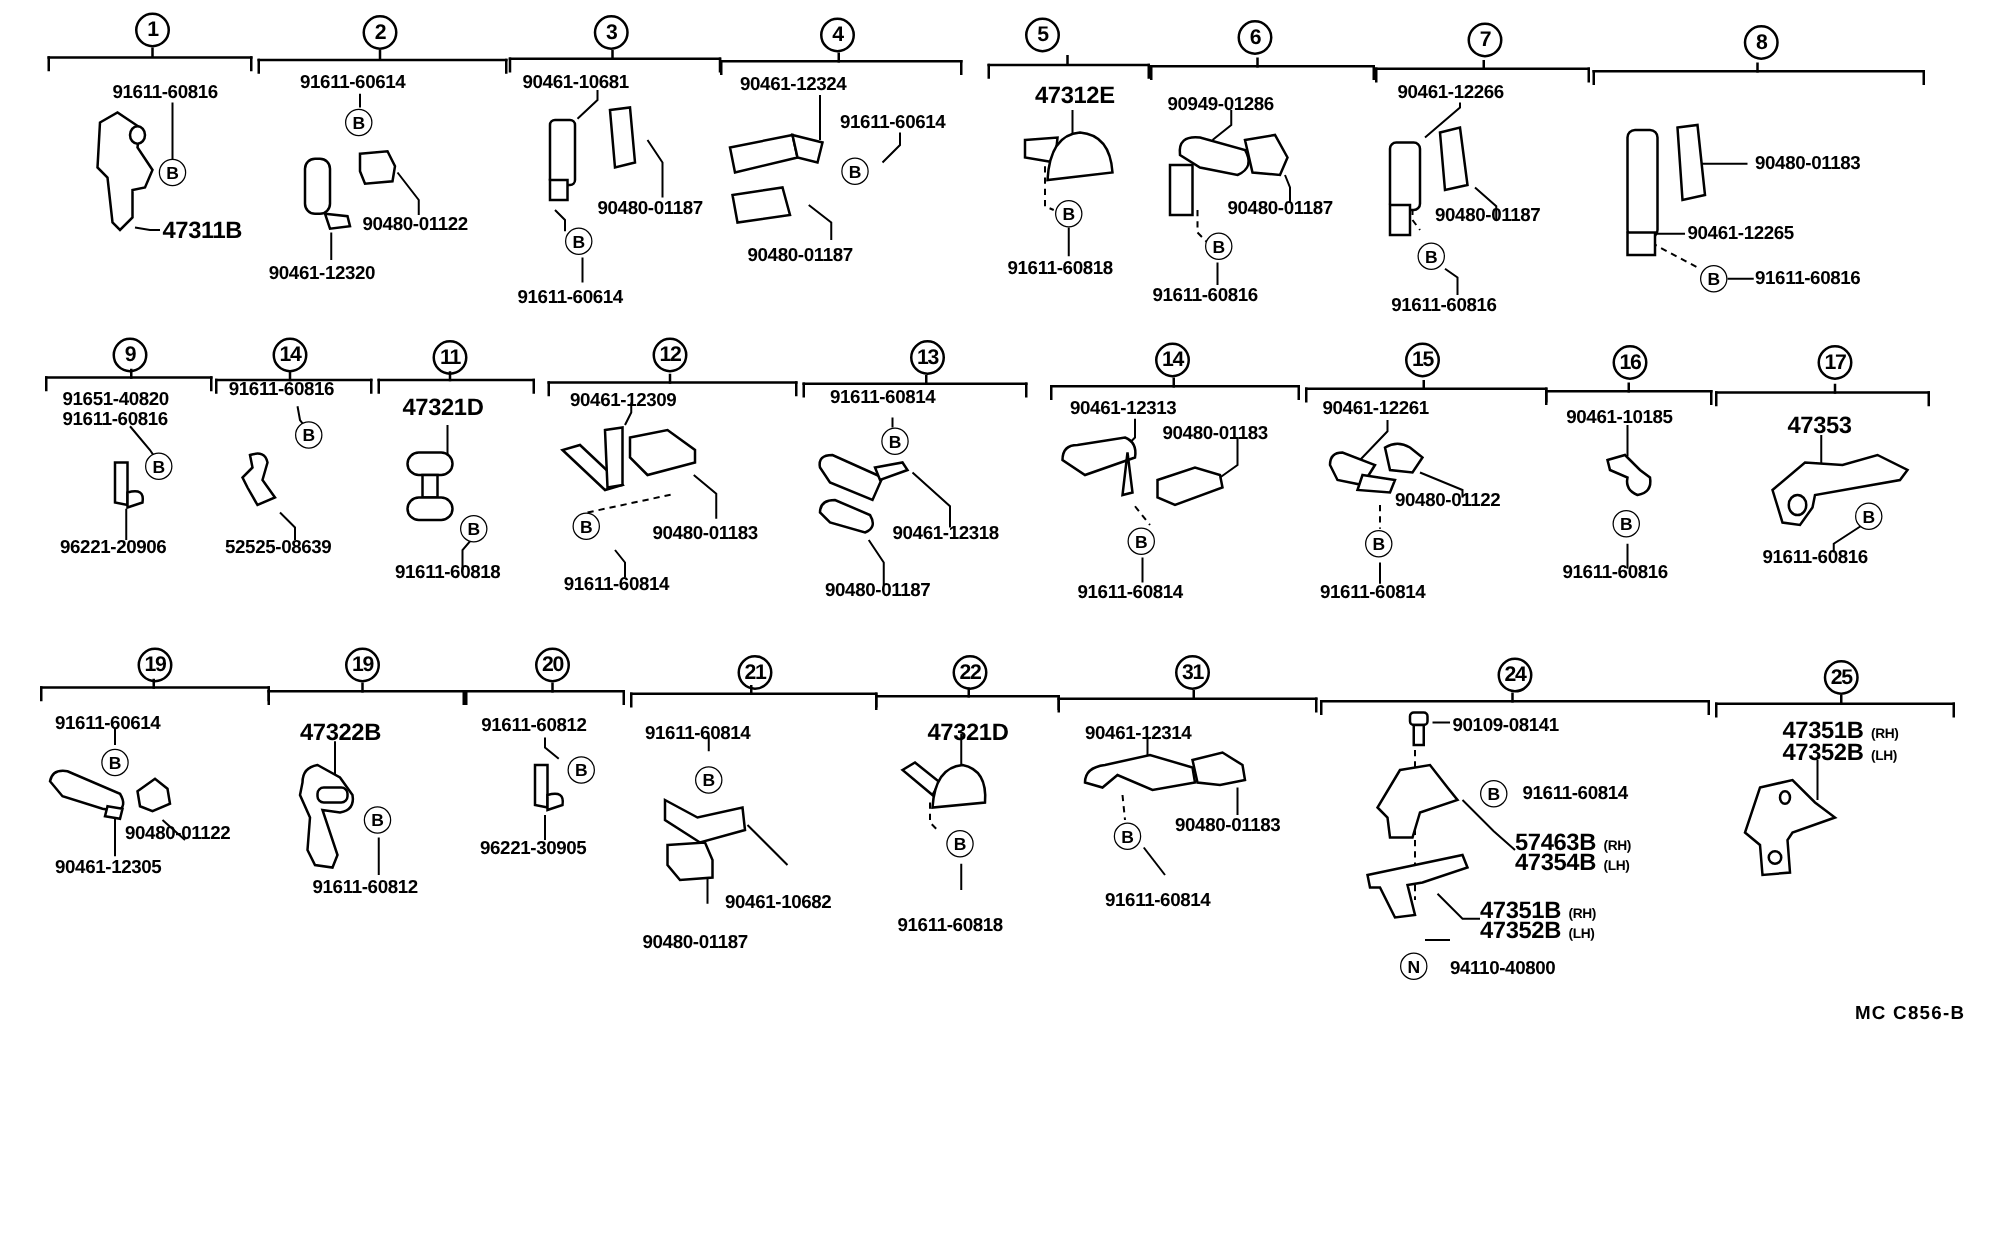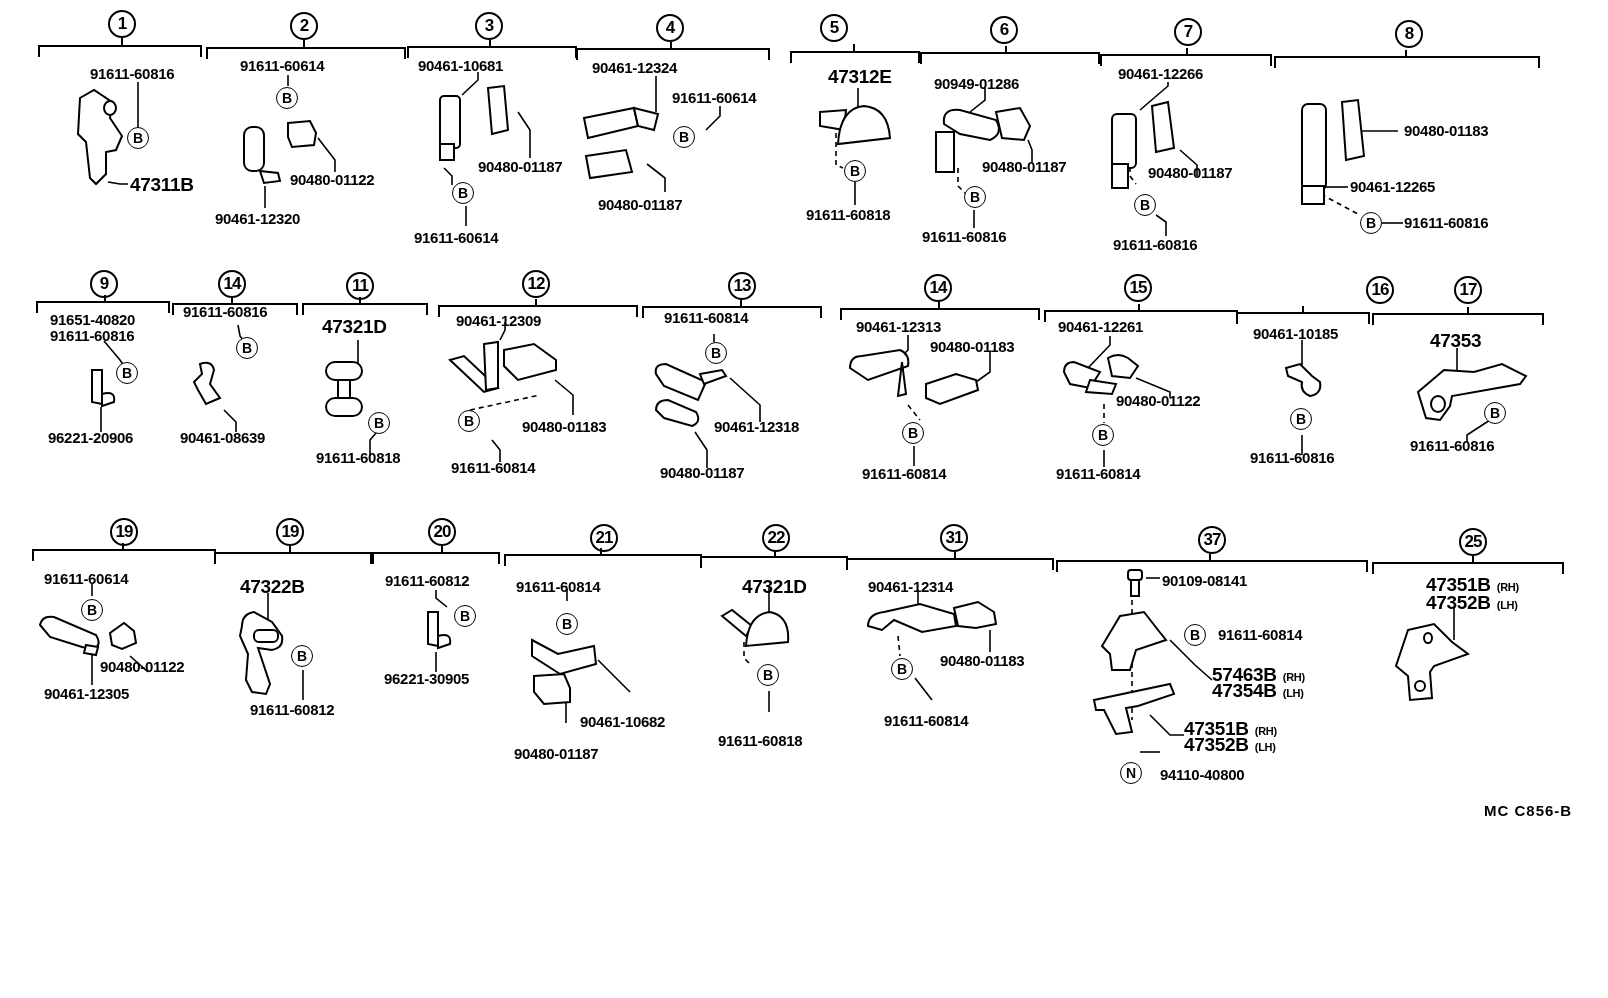--- a/index.html
+++ b/index.html
@@ -257,21 +257,21 @@
 
 <div class="sec">
   <div class="num" style="left:218px;top:270px">14</div>
   <div class="bracket" style="left:172px;top:303px;width:122px"></div>
   <div class="tick" style="left:231px;top:297px"></div>
   <div class="lbl" style="left:183px;top:303px">91611-60816</div>
   <div class="b" style="left:236px;top:337px">B</div>
   <svg class="part" style="left:192px;top:360px" width="40" height="52">
     <path d="M8,4 Q20,0 22,10 L18,24 L28,38 L14,44 L6,30 L2,22 L10,14 Z"></path>
   </svg>
-  <div class="lbl" style="left:180px;top:429px">90461-08639</div>
+  <div class="lbl" style="left:180px;top:429px">52525-08639</div>
 </div>
 
 <div class="sec">
   <div class="num" style="left:346px;top:272px">11</div>
   <div class="bracket" style="left:302px;top:303px;width:122px"></div>
   <div class="tick" style="left:359px;top:297px"></div>
   <div class="lbl big" style="left:322px;top:316px">47321D</div>
   <svg class="part" style="left:324px;top:360px" width="50" height="62">
     <rect x="2" y="2" width="36" height="18" rx="9"></rect>
     <rect x="14" y="20" width="12" height="18"></rect>
@@ -335,21 +335,21 @@
     <path d="M4,20 Q4,10 14,10 L40,20 L30,36 L10,32 Z"></path>
     <path d="M30,28 L56,32 L52,42 L26,40 Z"></path>
     <path d="M48,6 Q58,0 68,6 L78,14 L70,26 L52,24 Z"></path>
   </svg>
   <div class="lbl" style="left:1116px;top:392px">90480-01122</div>
   <div class="b" style="left:1092px;top:424px">B</div>
   <div class="lbl" style="left:1056px;top:465px">91611-60814</div>
 </div>
 
 <div class="sec">
-  <div class="num" style="left:1366px;top:276px">16</div>
+  <div class="num" style="left:1290px;top:276px">16</div>
   <div class="bracket" style="left:1236px;top:312px;width:130px"></div>
   <div class="tick" style="left:1302px;top:306px"></div>
   <div class="lbl" style="left:1253px;top:325px">90461-10185</div>
   <svg class="part" style="left:1282px;top:362px" width="50" height="40">
     <path d="M4,6 L18,2 L30,14 L38,20 Q40,32 28,34 Q18,30 20,20 L6,14 Z"></path>
   </svg>
   <div class="b" style="left:1290px;top:408px">B</div>
   <div class="lbl" style="left:1250px;top:449px">91611-60816</div>
 </div>
 
@@ -442,21 +442,21 @@
   <svg class="part" style="left:866px;top:600px" width="150" height="50">
     <path d="M2,26 Q2,14 18,12 L54,4 L88,14 L90,26 L56,32 L28,20 L16,30 Z"></path>
     <path d="M88,8 L112,2 L128,12 L130,24 L110,28 L92,26 Z"></path>
   </svg>
   <div class="lbl" style="left:940px;top:652px">90480-01183</div>
   <div class="b" style="left:891px;top:658px">B</div>
   <div class="lbl" style="left:884px;top:712px">91611-60814</div>
 </div>
 
 <div class="sec">
-  <div class="num" style="left:1198px;top:526px">37</div>
+  <div class="num" style="left:1198px;top:526px">24</div>
   <div class="bracket" style="left:1056px;top:560px;width:308px"></div>
   <div class="tick" style="left:1209px;top:554px"></div>
   <svg class="part" style="left:1124px;top:568px" width="24" height="30">
     <rect x="4" y="2" width="14" height="10" rx="3"></rect>
     <rect x="7" y="12" width="8" height="16"></rect>
   </svg>
   <div class="lbl" style="left:1162px;top:572px">90109-08141</div>
   <svg class="part" style="left:1090px;top:610px" width="110" height="130">
     <path d="M30,6 L54,2 L68,20 L76,30 L46,40 L40,60 L22,60 L20,44 L12,36 Z"></path>
     <path d="M4,90 L80,74 L84,84 L48,96 L36,98 L42,122 L26,124 L14,100 L6,100 Z"></path>

